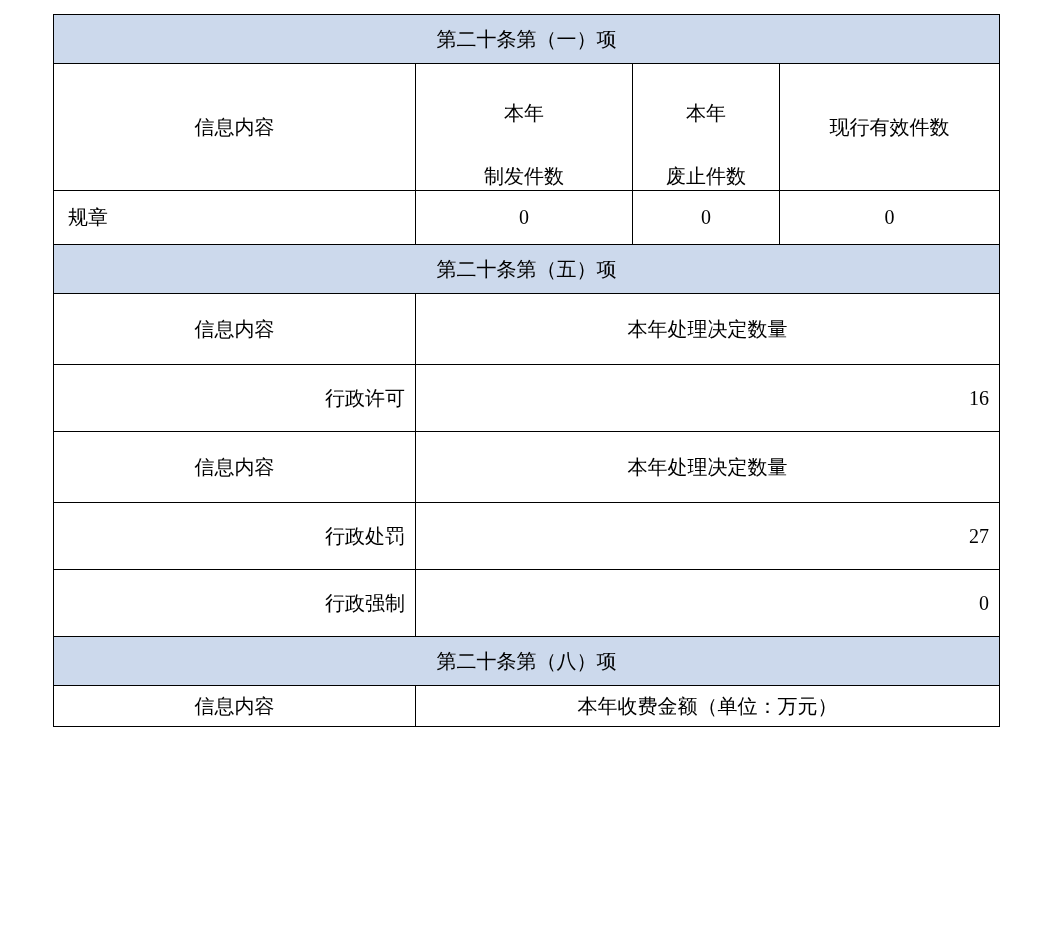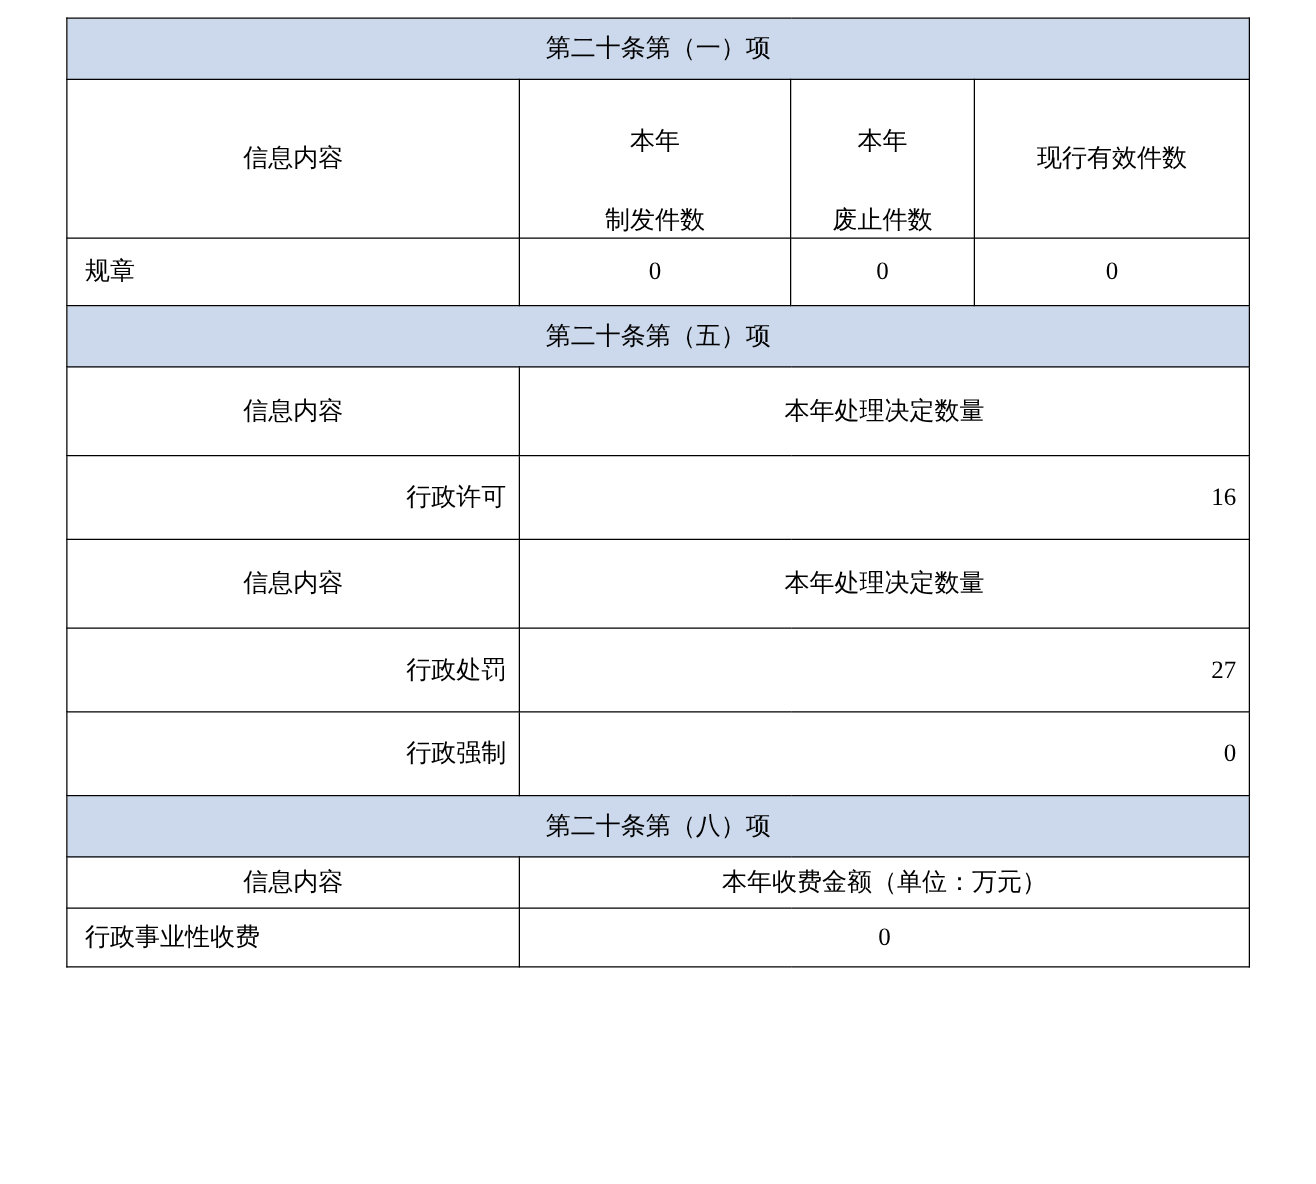--- a/index.html
+++ b/index.html
@@ -157,20 +157,16 @@
           <td colspan="3">0</td>
         </tr>
 
         <tr class="section-head">
           <td colspan="4">第二十条第（八）项</td>
         </tr>
         <tr class="hdr-small">
           <td>信息内容</td>
           <td colspan="3">本年收费金额（单位：万元）</td>
         </tr>
-        <tr class="row-small">
-          <td class="left">行政事业性收费</td>
-          <td colspan="3" style="text-align:center;">0</td>
-        </tr>
       </tbody>
     </table>
   </div>
 </div>
 
 </body></html>

